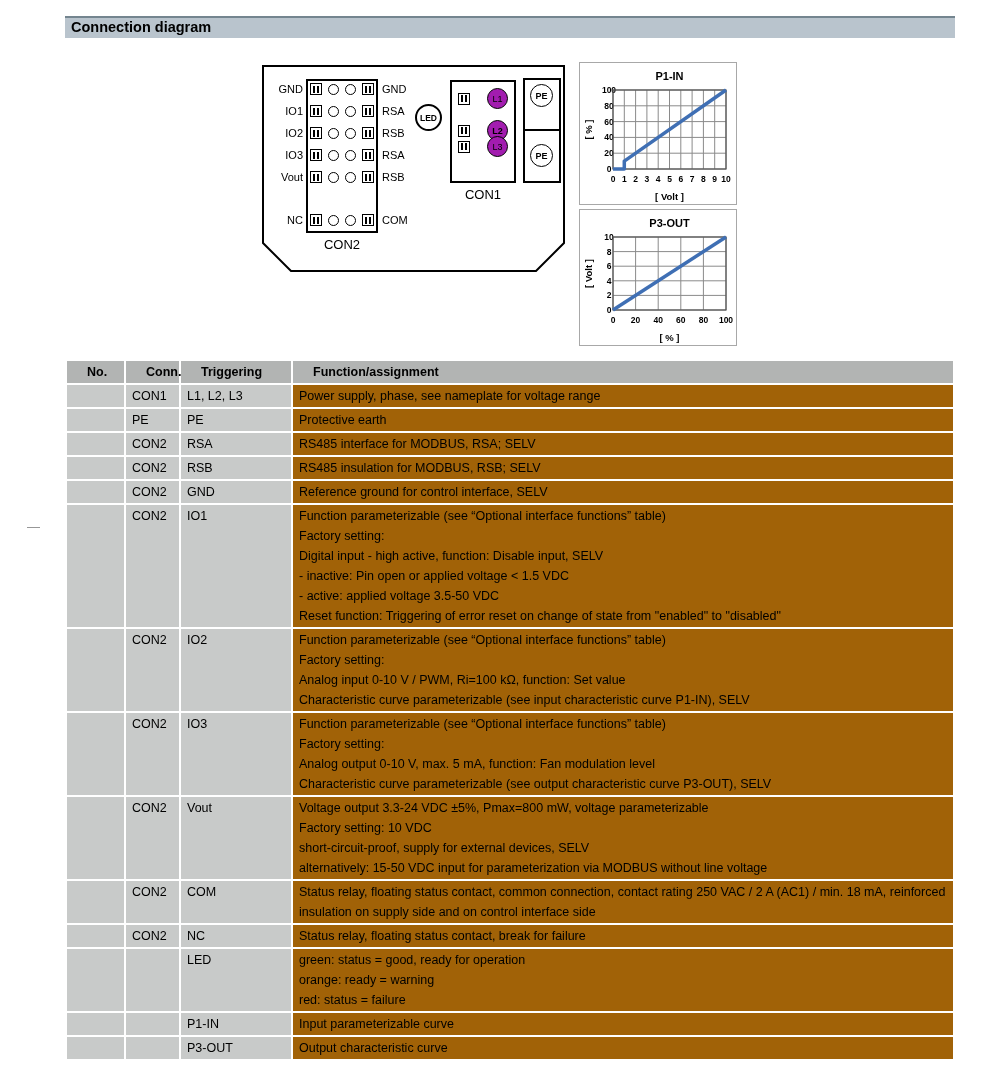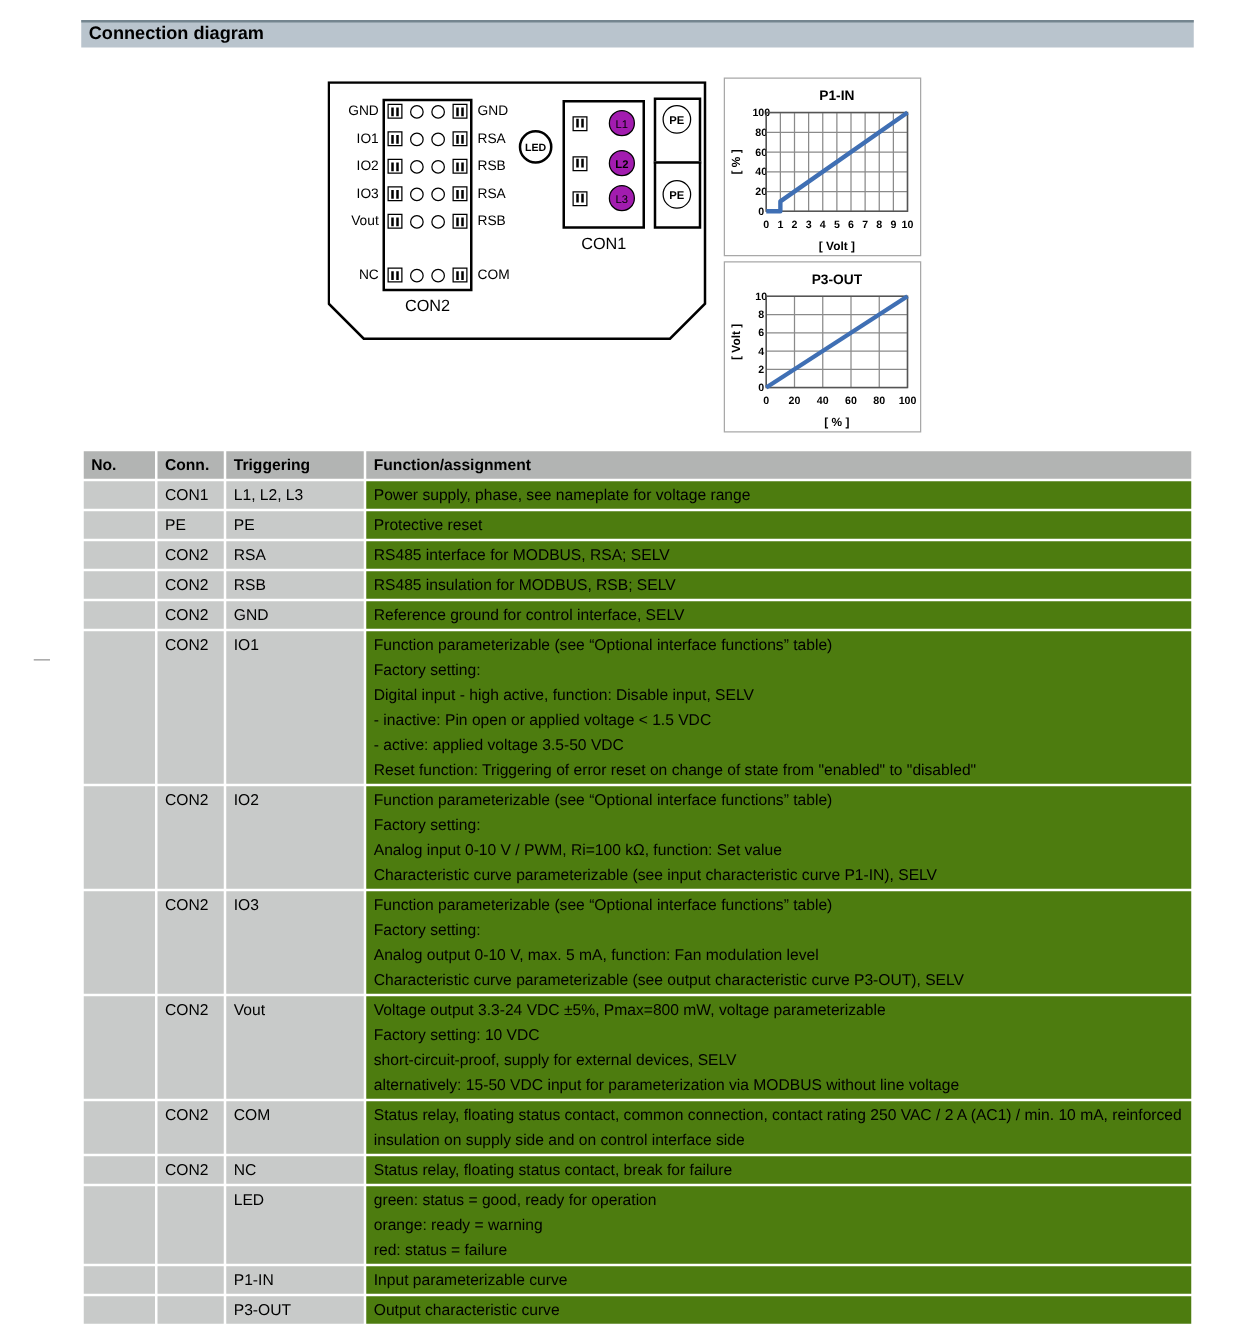--- a/index.html
+++ b/index.html
@@ -36,25 +36,25 @@
   .chart{position:absolute;background:#fff;border:1px solid #a8a8a8;box-sizing:border-box;}
   .cg{stroke:#8a8a8a;stroke-width:1;}
   .cb{fill:none;stroke:#555;stroke-width:1.2;}
   .ct{font-family:"Liberation Sans",sans-serif;font-weight:bold;font-size:11px;text-anchor:middle;}
   .ctk{font-family:"Liberation Sans",sans-serif;font-weight:bold;font-size:8.5px;text-anchor:middle;}
   .cxl{font-family:"Liberation Sans",sans-serif;font-weight:bold;font-size:9.5px;text-anchor:middle;}
 
   
   .conn-table{position:absolute;left:65px;top:359px;width:890px;
     border-collapse:separate;border-spacing:2px;table-layout:fixed;}
-  .conn-table th{font-size:12.5px;line-height:20px;padding:1px 6px;text-align:left;
+  .conn-table th{font-size:12.5px;line-height:20px;padding:1px 20px;text-align:left;
     background:#b2b4b3;font-weight:bold;vertical-align:top;}
   .conn-table td{font-size:12.5px;line-height:20px;padding:1px 6px;vertical-align:top;}
   .c-gray{background:#c8cac9;}
-  .c-fn{background:#4d7c0f;white-space:pre-line;}
+  .c-fn{background:#a16207;white-space:pre-line;}
 </style>
 </head>
 <body>
 
 <div class="page">
 
   <div class="header-bar">
     <span class="title">Connection diagram</span>
   </div>
 
@@ -167,21 +167,21 @@
       </span>
     <span class="lcirc">L1</span>
   </div>
   <div class="pin-row" style="left:458px;top:120px;width:50px;height:21px;font-weight:bold;">
     <span class="tpin">
         <i></i>
         <i></i>
       </span>
     <span class="lcirc">L2</span>
   </div>
-  <div class="pin-row" style="left:458px;top:148px;width:50px;height:21px;">
+  <div class="pin-row" style="left:458px;top:136px;width:50px;height:21px;">
     <span class="tpin">
         <i></i>
         <i></i>
       </span>
     <span class="lcirc">L3</span>
   </div>
   <span class="blk-label" style="left:450px;top:187px;width:66px;">CON1</span>
 
   <div class="box" style="left:523px;top:78px;width:38px;height:53px;"></div>
   <div class="box" style="left:523px;top:129px;width:38px;height:54px;"></div>
@@ -284,21 +284,21 @@
         <tr>
           <td class="c-gray"></td>
           <td class="c-gray">CON1</td>
           <td class="c-gray">L1, L2, L3</td>
           <td class="c-fn">Power supply, phase, see nameplate for voltage range</td>
         </tr>
         <tr>
           <td class="c-gray"></td>
           <td class="c-gray">PE</td>
           <td class="c-gray">PE</td>
-          <td class="c-fn">Protective reset</td>
+          <td class="c-fn">Protective earth</td>
         </tr>
         <tr>
           <td class="c-gray"></td>
           <td class="c-gray">CON2</td>
           <td class="c-gray">RSA</td>
           <td class="c-fn">RS485 interface for MODBUS, RSA; SELV</td>
         </tr>
         <tr>
           <td class="c-gray"></td>
           <td class="c-gray">CON2</td>
@@ -346,21 +346,21 @@
           <td class="c-gray">Vout</td>
           <td class="c-fn">Voltage output 3.3-24 VDC ±5%, Pmax=800 mW, voltage parameterizable
 Factory setting: 10 VDC
 short-circuit-proof, supply for external devices, SELV
 alternatively: 15-50 VDC input for parameterization via MODBUS without line voltage</td>
         </tr>
         <tr>
           <td class="c-gray"></td>
           <td class="c-gray">CON2</td>
           <td class="c-gray">COM</td>
-          <td class="c-fn">Status relay, floating status contact, common connection, contact rating 250 VAC / 2 A (AC1) / min. 10 mA, reinforced insulation on supply side and on control interface side</td>
+          <td class="c-fn">Status relay, floating status contact, common connection, contact rating 250 VAC / 2 A (AC1) / min. 18 mA, reinforced insulation on supply side and on control interface side</td>
         </tr>
         <tr>
           <td class="c-gray"></td>
           <td class="c-gray">CON2</td>
           <td class="c-gray">NC</td>
           <td class="c-fn">Status relay, floating status contact, break for failure</td>
         </tr>
         <tr>
           <td class="c-gray"></td>
           <td class="c-gray"></td>

